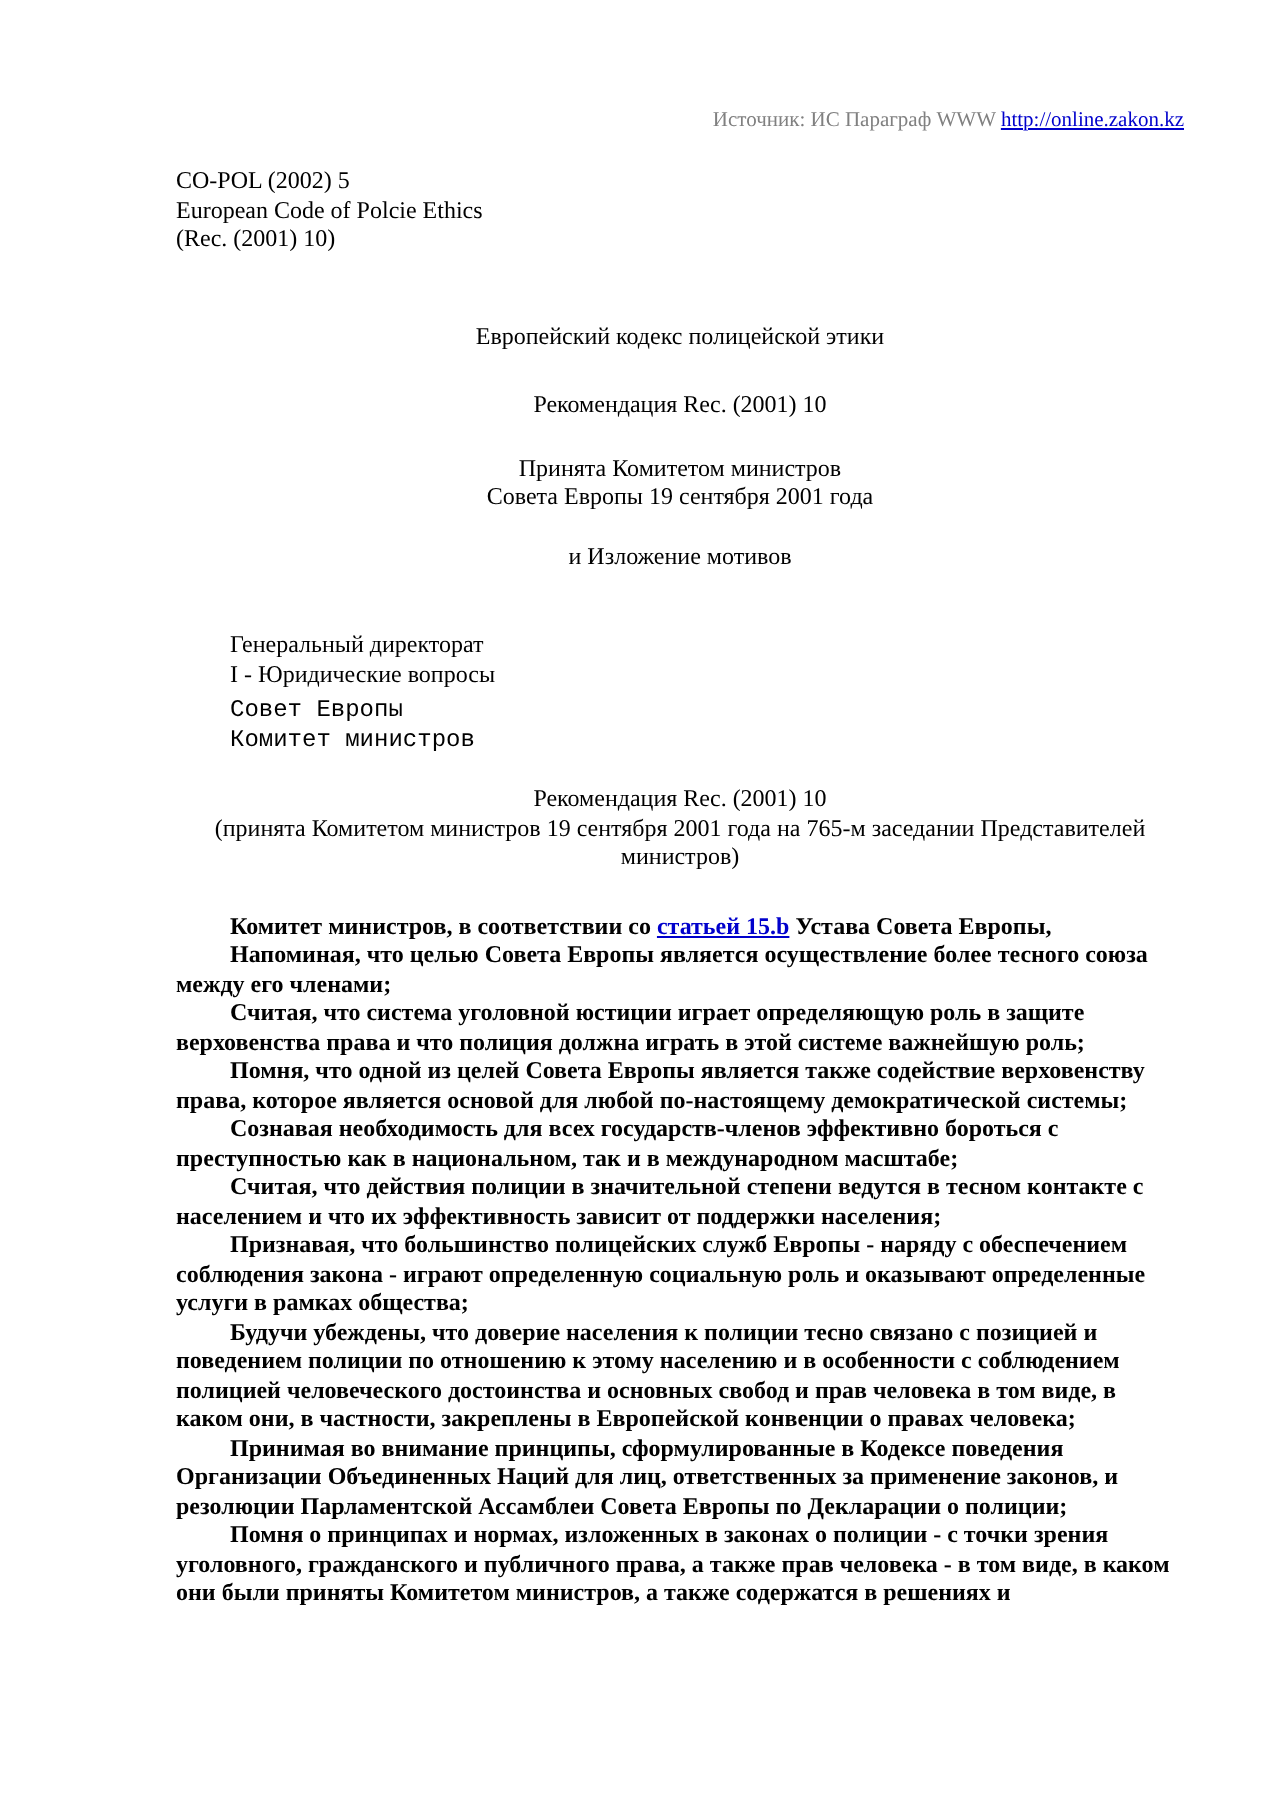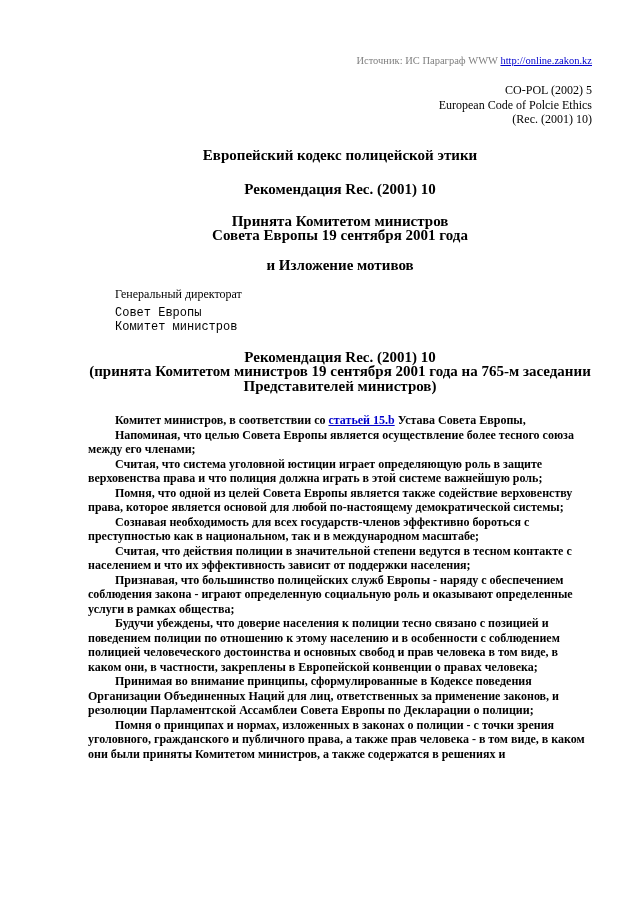--- a/index.html
+++ b/index.html
@@ -23,35 +23,35 @@
     line-height: 13px;
     color: #808080;
     margin-bottom: 16px;
   }
   .link {
     color: #0000cc;
     text-decoration: underline;
     cursor: pointer;
   }
   .doc-ref {
-    text-align: right;
+    text-align: left;
     font-size: 12px;
     line-height: 14.5px;
-    margin-bottom: 21px;
+    margin-bottom: 34px;
   }
   .h-center {
     text-align: center;
-    font-weight: bold;
-    font-size: 15px;
+    font-weight: normal;
+    font-size: 12px;
     line-height: 14.5px;
   }
   .title       { margin-bottom: 20px; }
   .rec         { margin-bottom: 17px; }
   .adopted     { margin-bottom: 15px; margin-top: 16px; }
-  .motives     { margin-bottom: 15px; }
+  .motives     { margin-bottom: 30px; }
   .left-block {
     font-size: 12px;
     line-height: 14.5px;
     margin-left: 27px;
   }
   .directorate { margin-bottom: 4px; }
   .council     { margin-bottom: 15px; font-family: Liberation Mono, monospace; }
   .main-heading { margin-bottom: 20px; }
   .body-text {
     font-size: 12px;
@@ -84,20 +84,21 @@
 
   <div class="h-center adopted">
     <div>Принята Комитетом министров</div>
     <div>Совета Европы 19 сентября 2001 года</div>
   </div>
 
   <div class="h-center motives">и Изложение мотивов</div>
 
   <div class="left-block directorate">
     <div>Генеральный директорат</div>
+    <div>I - Юридические вопросы</div>
   </div>
 
   <div class="left-block council">
     <div>Совет Европы</div>
     <div>Комитет министров</div>
   </div>
 
   <div class="h-center main-heading">
     <div>Рекомендация Rec. (2001) 10</div>
     <div>(принята Комитетом министров 19 сентября 2001 года на 765-м заседании Представителей министров)</div>

